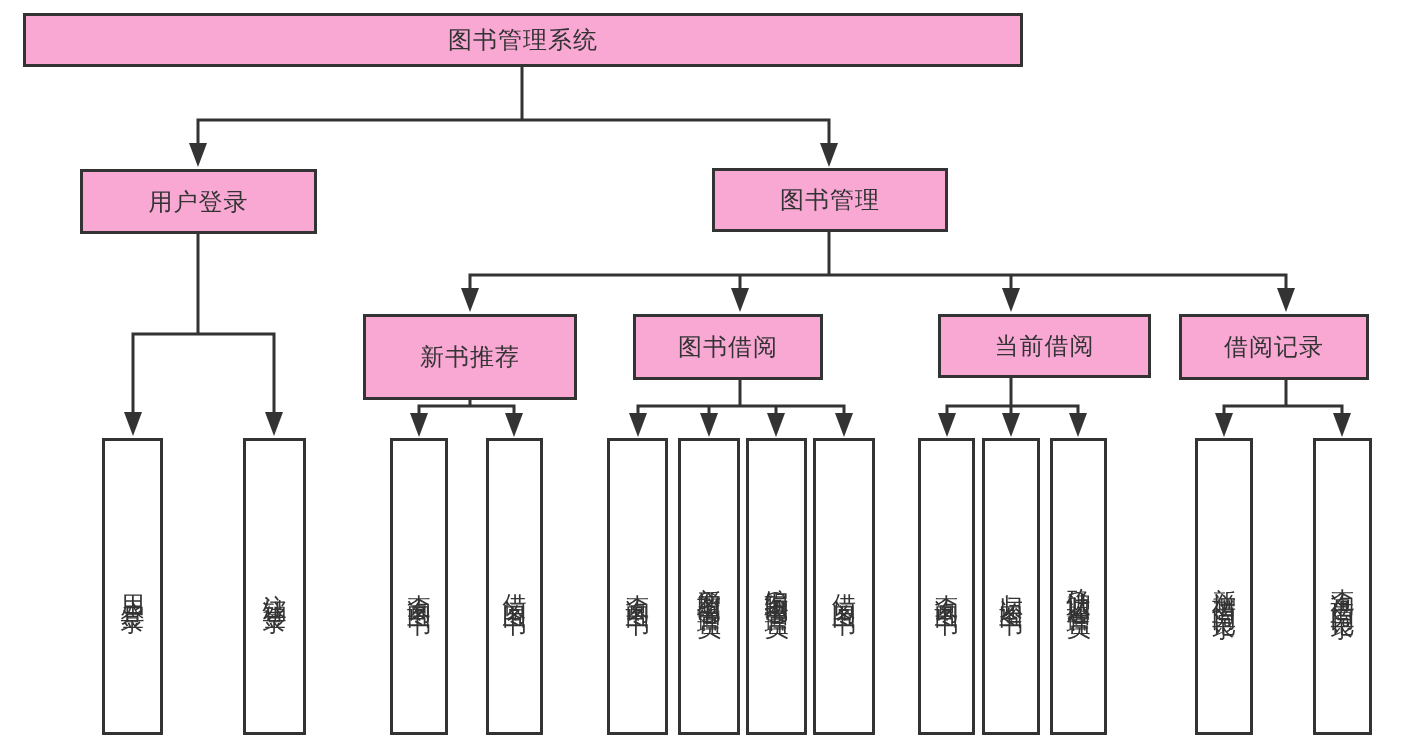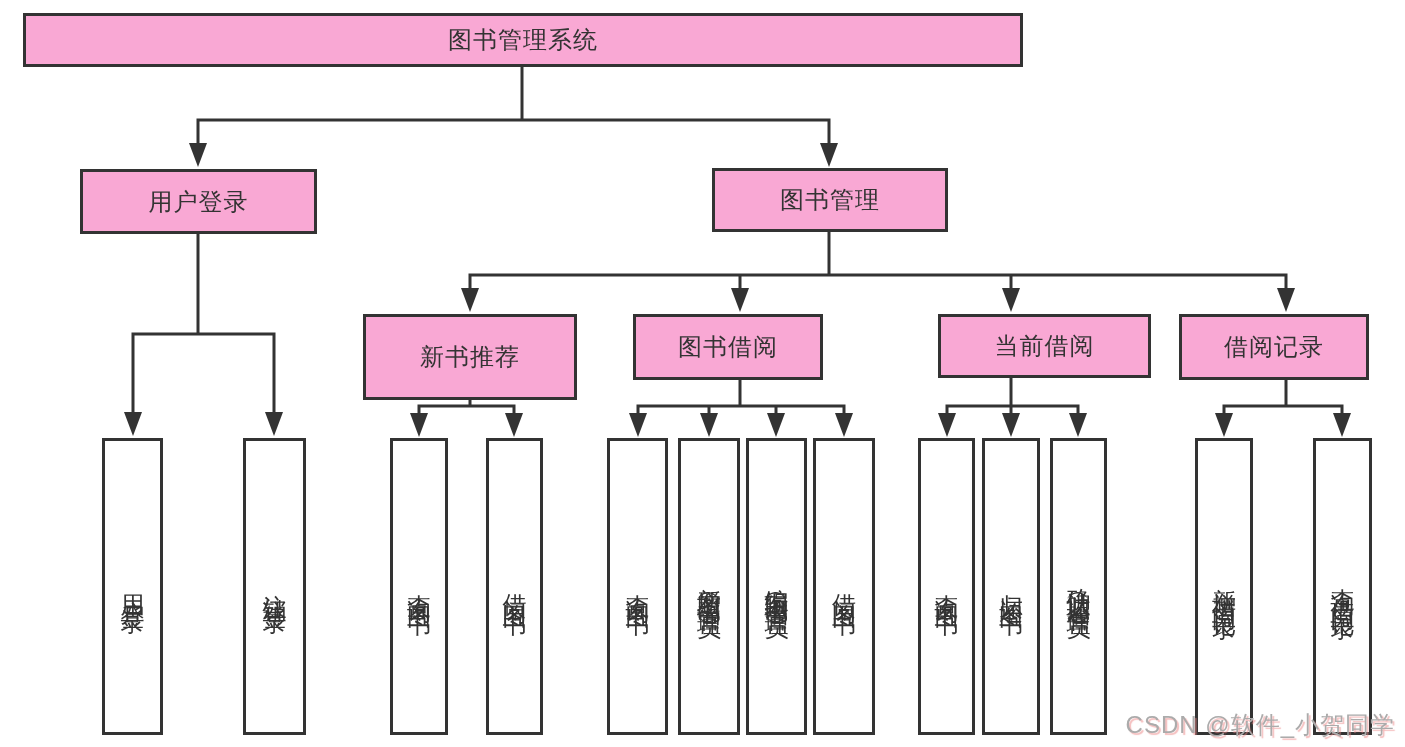--- a/index.html
+++ b/index.html
@@ -167,15 +167,14 @@
     <span class="vtext" style="letter-spacing:4px;">确认归还（管理员）</span>
   </div>
 
   <div class="vbox" style="left:1195px; width:58px;">
     <span class="vtext">新增借阅记录</span>
   </div>
   <div class="vbox" style="left:1313px; width:59px;">
     <span class="vtext">查询借阅记录</span>
   </div>
 
-  <div id="watermark">CSDN @软件_小贺同学</div>
 
 </div>
 
 </body></html>

